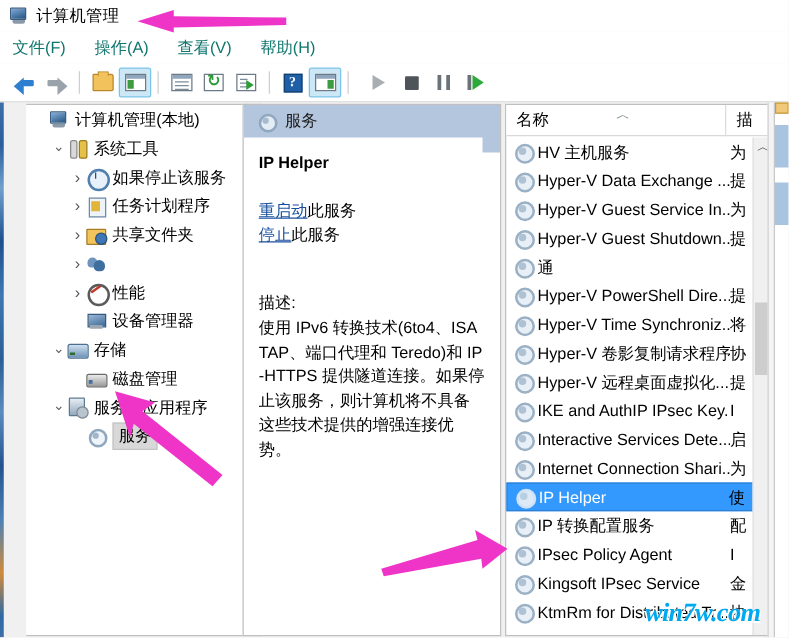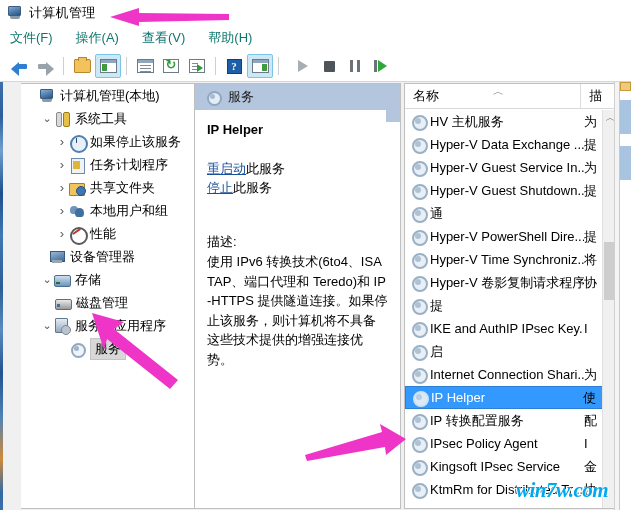--- a/index.html
+++ b/index.html
@@ -425,38 +425,37 @@
             <span class="tlabel">任务计划程序</span>
           </div>
           <div class="tree-row" style="padding-left: 34px;">
             <span class="twisty" style="font-size: 13px;">›</span>
             <span class="ticon i-shared"></span>
             <span class="tlabel">共享文件夹</span>
           </div>
           <div class="tree-row" style="padding-left: 34px;">
             <span class="twisty" style="font-size: 13px;">›</span>
             <span class="ticon i-users"></span>
-            <span class="tlabel">本地用户和组</span>
           </div>
           <div class="tree-row" style="padding-left: 34px;">
             <span class="twisty" style="font-size: 13px;">›</span>
             <span class="ticon i-perf"></span>
             <span class="tlabel">性能</span>
           </div>
-          <div class="tree-row" style="padding-left: 14px;">
+          <div class="tree-row" style="padding-left: 34px;">
             <span class="twisty"></span>
             <span class="ticon i-device"></span>
             <span class="tlabel">设备管理器</span>
           </div>
           <div class="tree-row" style="padding-left: 19px;">
             <span class="twisty">⌄</span>
             <span class="ticon i-storage"></span>
             <span class="tlabel">存储</span>
           </div>
-          <div class="tree-row" style="padding-left: 20px;">
+          <div class="tree-row" style="padding-left: 34px;">
             <span class="twisty"></span>
             <span class="ticon i-disk"></span>
             <span class="tlabel">磁盘管理</span>
           </div>
           <div class="tree-row" style="padding-left: 19px;">
             <span class="twisty">⌄</span>
             <span class="ticon i-servapp"></span>
             <span class="tlabel">服务和应用程序</span>
           </div>
           <div class="tree-row selected" style="padding-left: 34px;">
@@ -531,29 +530,31 @@
             <span class="sname">Hyper-V Time Synchroniz...</span>
             <span class="sdesc">将</span>
           </div>
           <div class="lrow">
             <span class="sicon"></span>
             <span class="sname">Hyper-V 卷影复制请求程序</span>
             <span class="sdesc">协</span>
           </div>
           <div class="lrow">
             <span class="sicon"></span>
+            <span class="sname">Hyper-V 远程桌面虚拟化...</span>
             <span class="sdesc">提</span>
           </div>
           <div class="lrow">
             <span class="sicon"></span>
             <span class="sname">IKE and AuthIP IPsec Key...</span>
             <span class="sdesc">I</span>
           </div>
           <div class="lrow">
             <span class="sicon"></span>
+            <span class="sname">Interactive Services Dete...</span>
             <span class="sdesc">启</span>
           </div>
           <div class="lrow">
             <span class="sicon"></span>
             <span class="sname">Internet Connection Shari...</span>
             <span class="sdesc">为</span>
           </div>
           <div class="lrow sel">
             <span class="sicon"></span>
             <span class="sname">IP Helper</span>

